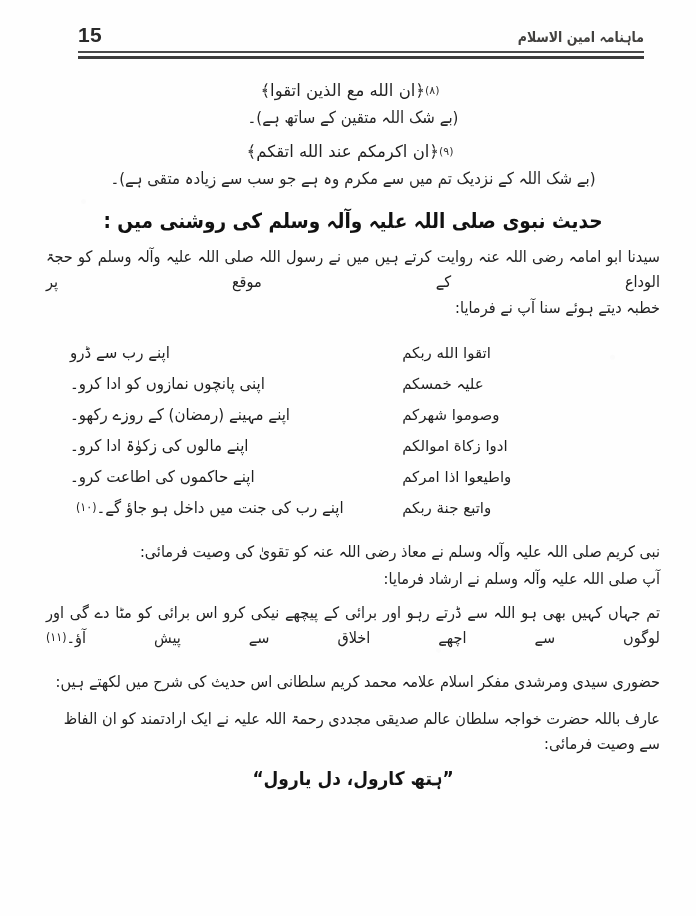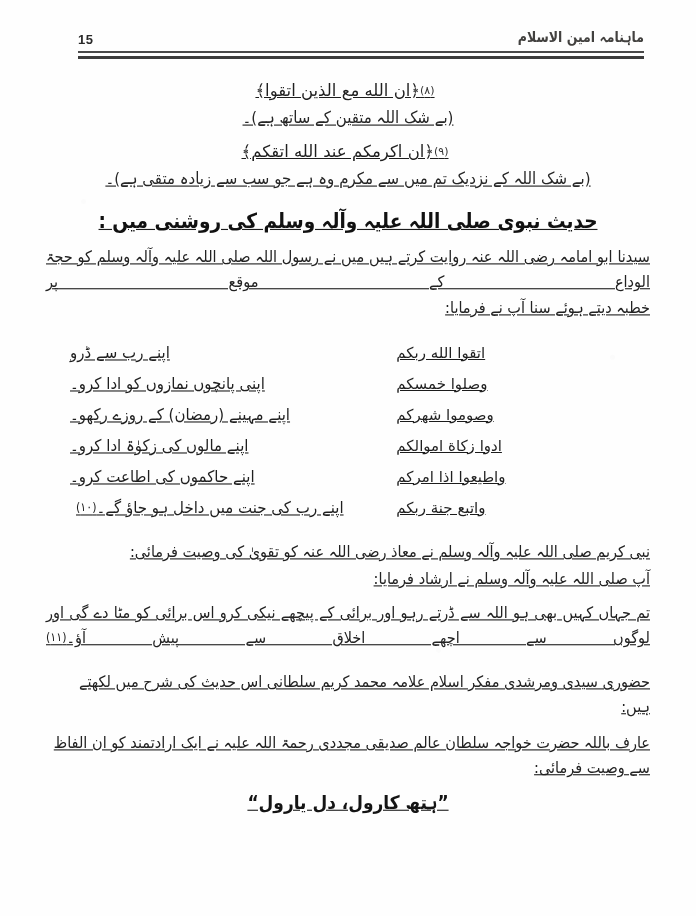--- a/index.html
+++ b/index.html
@@ -37,21 +37,21 @@
   }
   .header-row {
     display: flex;
     flex-direction: row;
     align-items: flex-end;
     justify-content: space-between;
     height: 30px;
   }
   .folio {
     font-family: "Liberation Sans", sans-serif;
-    font-size: 13px;
+    font-size: 21px;
     font-weight: 700;
     color: #2a2a2a;
     letter-spacing: 0.4px;
     direction: ltr;
     order: 2;
     padding-bottom: 1px;
   }
   .masthead {
     order: 1;
     font-size: 12.5px;
@@ -76,23 +76,22 @@
     height: 2px;
     background: #4a4a4a;
   }
   .rule-double::before { top: 0; }
   .rule-double::after  { top: 5px; height: 2.5px; background:#3c3c3c; }
 
   
   .content {
     position: absolute;
     top: 72px;
-    right: 46px;
+    right: 36px;
     left: 46px;
-    text-decoration: underline;
   }
 
   .line {
     line-height: 1.15;
     color: #242424;
   }
 
   .ayah {
     text-align: center;
     font-size: 16.5px;
@@ -223,21 +222,21 @@
     <div class="para">سیدنا ابو امامہ رضی اللہ عنہ روایت کرتے ہیں میں نے رسول اللہ صلی اللہ علیہ وآلہ وسلم کو حجۃ الوداع کے موقع پر</div>
     <div class="para right-only" style="margin-top:4px;">خطبہ دیتے ہوئے سنا آپ نے فرمایا:</div>
 
     <table class="pairs">
       <tbody>
         <tr>
           <td class="col-ar">اتقوا الله ربكم</td>
           <td class="col-ur"><span>اپنے رب سے ڈرو</span></td>
         </tr>
         <tr>
-          <td class="col-ar">وصلوا خمسكم</td>
+          <td class="col-ar">علیہ خمسكم</td>
           <td class="col-ur"><span>اپنی پانچوں نمازوں کو ادا کرو۔</span></td>
         </tr>
         <tr>
           <td class="col-ar">وصوموا شهركم</td>
           <td class="col-ur"><span>اپنے مہینے (رمضان) کے روزے رکھو۔</span></td>
         </tr>
         <tr>
           <td class="col-ar">ادوا زكاة اموالكم</td>
           <td class="col-ur"><span>اپنے مالوں کی زکوٰۃ ادا کرو۔</span></td>
         </tr>

